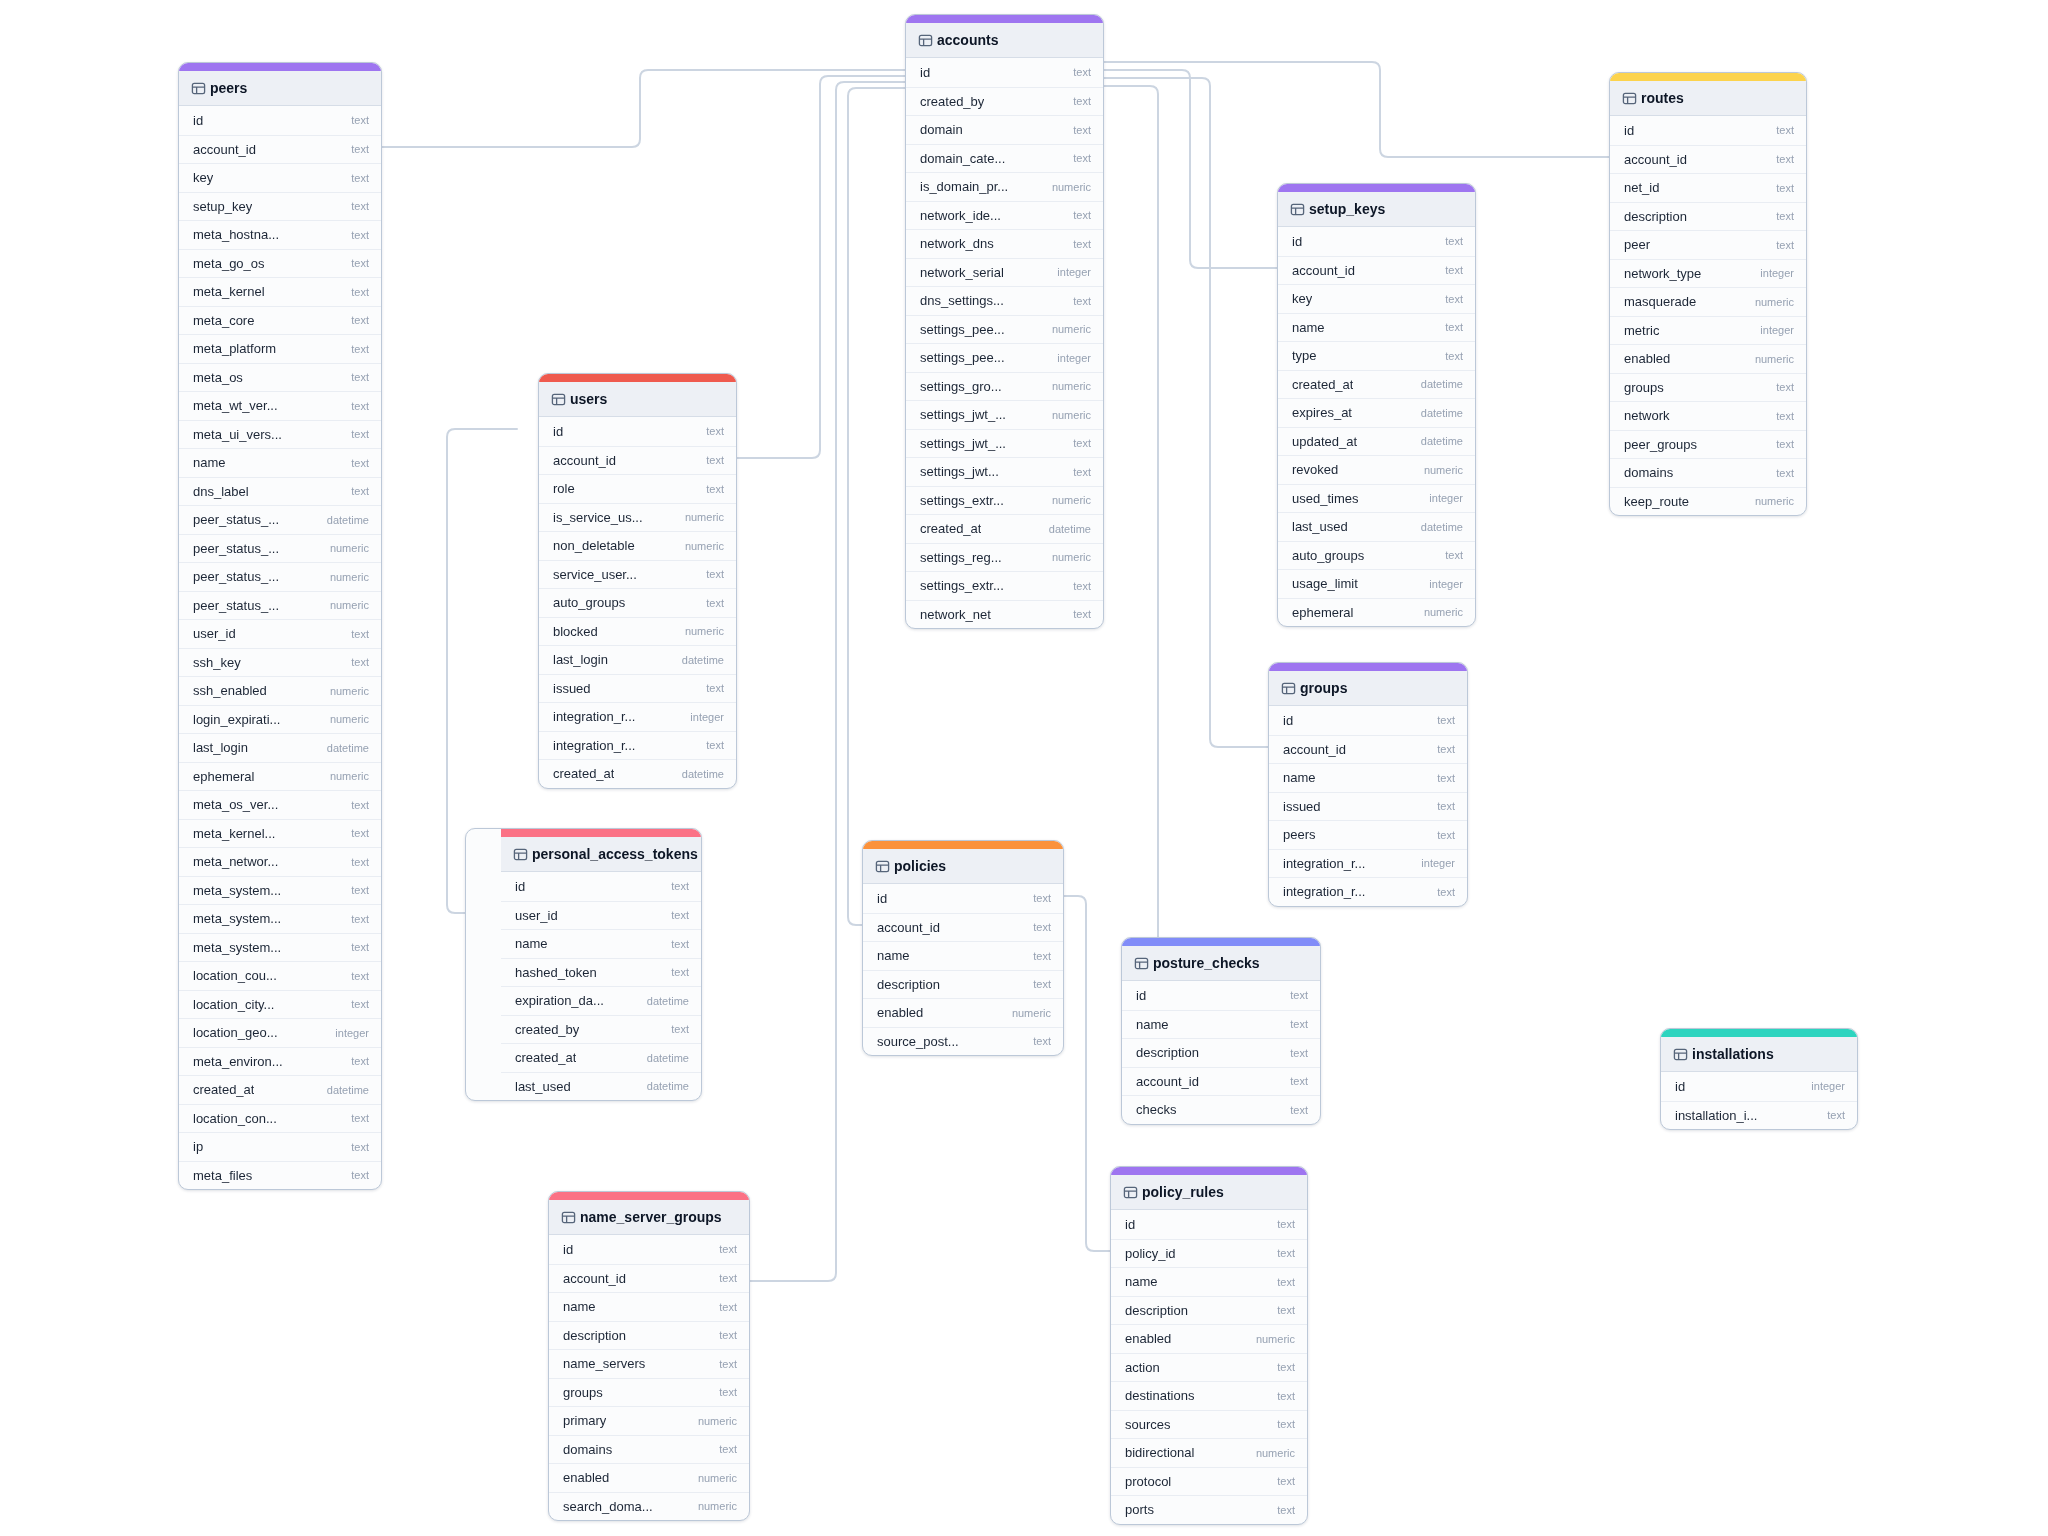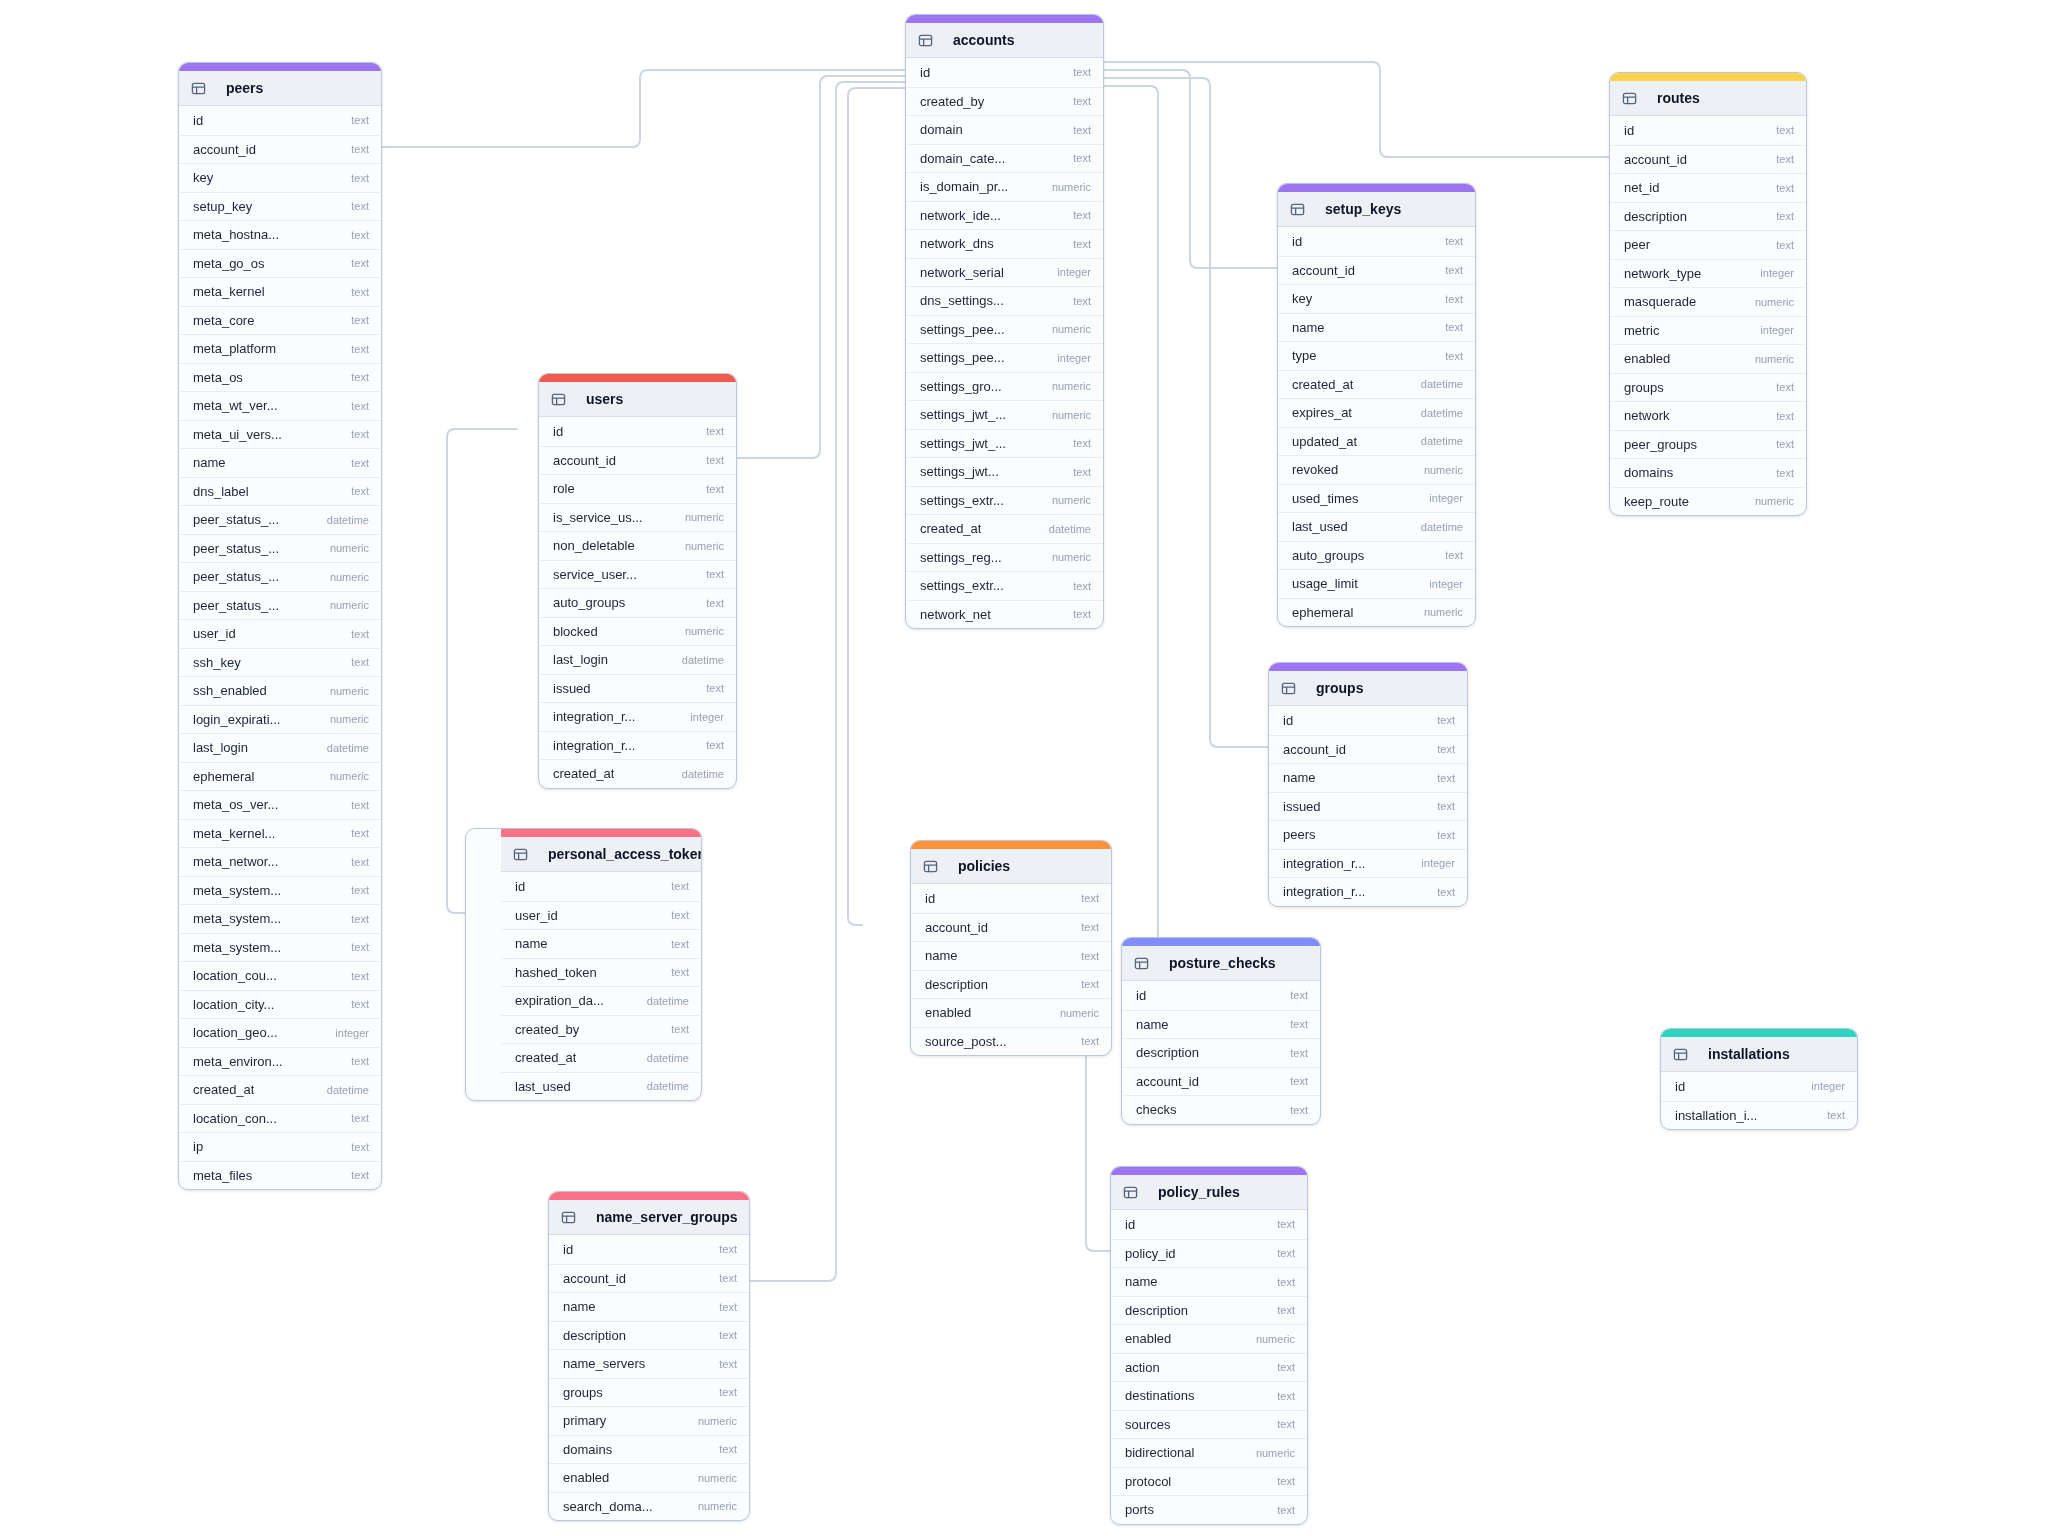--- a/index.html
+++ b/index.html
@@ -9,21 +9,21 @@
   }
   #canvas{position:absolute;inset:0;width:2048px;height:1536px}
   #connector-layer{position:absolute;left:0;top:0;pointer-events:none}
   #connector-layer path{pointer-events:stroke}
   .table-node{
     position:absolute;background:#fbfcfd;border:1px solid #bcc8d8;border-radius:10px;
     box-shadow:0 1px 3px rgba(23,37,61,.14);overflow:hidden;
   }
   .color-bar{height:8px}
   .tbl-header{
-    display:flex;align-items:center;gap:20px;height:34px;padding:0 12px;
+    display:flex;align-items:center;gap:4px;height:34px;padding:0 12px;
     background:#edf0f5;border-bottom:1px solid #d6dde7;
   }
   .tbl-icon{display:flex;align-items:center;flex:0 0 auto}
   .tbl-title{font-size:14px;font-weight:bold;color:#0d1626;white-space:nowrap}
   .fields .field-row{
     display:flex;align-items:center;justify-content:space-between;
     height:28.5px;padding:0 12px 0 14px;border-top:1px solid #e9edf3;box-sizing:border-box;
   }
   .fields .field-row:first-child{border-top:none}
   .f-name{font-size:13px;color:#1c2636;white-space:nowrap;overflow:hidden}
@@ -469,21 +469,21 @@
         <div class="field-row">
           <span class="f-name">enabled</span>
           <span class="f-type">numeric</span>
         </div>
         <div class="field-row">
           <span class="f-name">search_doma...</span>
           <span class="f-type">numeric</span>
         </div>
       </div>
     </div>
-    <div class="table-node" style="left: 862px; top: 840px; width: 200px; margin-left: 48px;">
+    <div class="table-node" style="left: 862px; top: 840px; width: 200px;">
       <div class="color-bar" style="background: rgb(251, 146, 60);"></div>
       <div class="tbl-header">
         <span class="tbl-icon">
           <svg width="15" height="15" viewBox="0 0 16 16" fill="none" stroke="#56657a" stroke-width="1.4">
             <rect x="1.5" y="2.5" width="13" height="11" rx="2"></rect>
             <line x1="1.5" y1="6.5" x2="14.5" y2="6.5"></line>
             <line x1="6" y1="6.5" x2="6" y2="13.5"></line>
           </svg>
         </span>
         <span class="tbl-title">policies</span>

